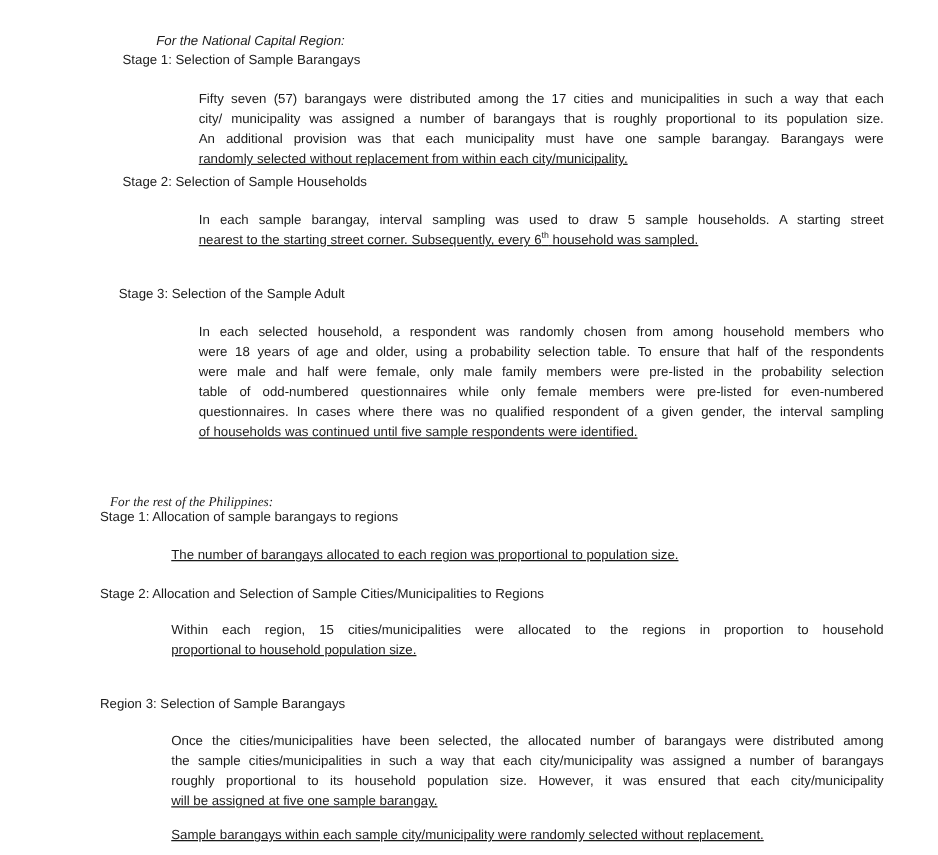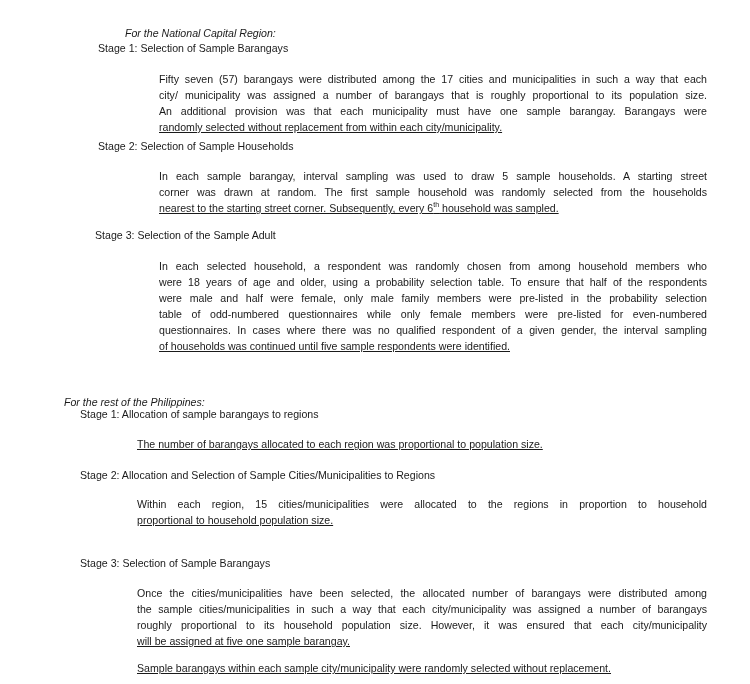--- a/index.html
+++ b/index.html
@@ -24,48 +24,47 @@
 <div class="para" style="left:147px; top:71px; width:560px;">
   <span class="l">Fifty seven (57) barangays were distributed among the 17 cities and municipalities in such a way that each</span>
   <span class="l">city/ municipality was assigned a number of barangays that is roughly proportional to its population size.</span>
   <span class="l">An additional provision was that each municipality must have one sample barangay. Barangays were</span>
   <span class="l last">randomly selected without replacement from within each city/municipality.</span>
 </div>
 
 <div class="ln" style="left:98px; top:140px;">Stage 2:  Selection of Sample Households</div>
 <div class="para" style="left:147px; top:168px; width:560px;">
   <span class="l">In each sample barangay, interval sampling was used to draw 5 sample households. A starting street</span>
-  <span class="l">corner was drawn at random.  The first sample household was randomly selected from the households</span>
   <span class="l last"><span>nearest to the starting street corner.  Subsequently, every 6</span><sup>th</sup><span> household was sampled.</span></span>
 </div>
 
 <div class="ln" style="left:95px; top:229px;">Stage 3: Selection of the Sample Adult</div>
 <div class="para" style="left:147px; top:258px; width:560px;">
   <span class="l">In each selected household, a respondent was randomly chosen from among household members who</span>
   <span class="l">were 18 years of age and older, using a probability selection table. To ensure that half of the respondents</span>
   <span class="l">were male and half were female, only male family members were pre-listed in the probability selection</span>
   <span class="l">table of odd-numbered questionnaires while only female members were pre-listed for even-numbered</span>
   <span class="l">questionnaires. In cases where there was no qualified respondent of a given gender, the interval sampling</span>
   <span class="l last">of households was continued until five sample respondents were identified.</span>
 </div>
 
-<div class="ln ital" style="left:64px; top:376px;">For the rest of the Philippines:</div>
+<div class="ln ital" style="left:88px; top:376px;font-family:Liberation Serif, serif;">For the rest of the Philippines:</div>
 
 <div class="ln" style="left:80px; top:408px;text-align:center;">Stage 1: Allocation of sample barangays to regions</div>
 <div class="para" style="left:125px; top:436px; width:600px;">
   <span class="l last">The number of barangays allocated to each region was proportional to population size.</span>
 </div>
 
 <div class="ln" style="left:80px; top:469px;">Stage 2: Allocation and Selection of Sample Cities/Municipalities to Regions</div>
 <div class="para" style="left:125px; top:496px; width:582px;">
   <span class="l">Within each region, 15 cities/municipalities were allocated to the regions in proportion to household</span>
   <span class="l last">proportional to household population size.</span>
 </div>
 
-<div class="ln" style="left:80px; top:557px;">Stage 3: Selection of Sample Barangays</div>
+<div class="ln" style="left:80px; top:557px;">Region 3: Selection of Sample Barangays</div>
 <div class="para" style="left:125px; top:585px; width:582px;">
   <span class="l">Once the cities/municipalities have been selected, the allocated number of barangays were distributed among</span>
   <span class="l">the sample cities/municipalities in such a way that each city/municipality was assigned a number of barangays</span>
   <span class="l">roughly proportional to its household population size.  However, it was ensured that each city/municipality</span>
   <span class="l last">will be assigned at five one sample barangay.</span>
 </div>
 <div class="para" style="left:125px; top:660px; width:600px;">
   <span class="l last">Sample barangays within each sample city/municipality were randomly selected without replacement.</span>
 </div>
 

